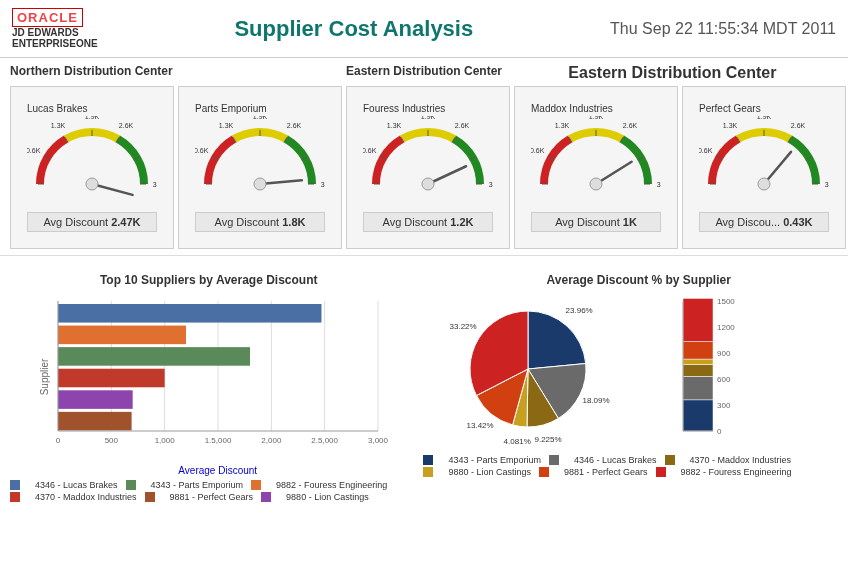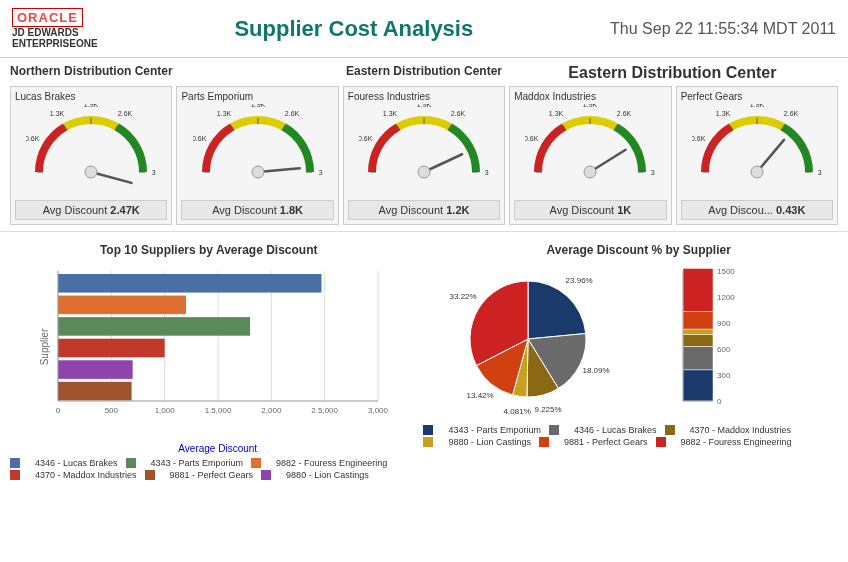--- a/index.html
+++ b/index.html
@@ -10,40 +10,40 @@
     .oracle-logo { display: flex; flex-direction: column; align-items: flex-start; }
     .oracle-text { color: #ef4444; font-weight: bold; font-size: 13px; letter-spacing: 1px; border: 1px solid #cc0000; padding: 1px 4px; }
     .jde-text { font-size: 10px; color: #333; font-weight: bold; }
     .page-title { font-size: 22px; font-weight: bold; color: #0f766e; text-align: center; flex: 1; }
     .timestamp { font-size: 16px; color: #555; white-space: nowrap; text-align: center; }
 
     
     .gauges-section { padding: 6px 10px; }
 
     .gauges-row { display: flex; gap: 4px; justify-content: space-between; }
-    .gauge-container { flex: 1; border: 1px solid #ccc; background: #f5f5f5; padding: 4px; text-align: center; }
+    .gauge-container { flex: 1; border: 1px solid #ccc; background: #f5f5f5; padding: 16px; text-align: center; }
     .gauge-label { font-size: 10px; margin-bottom: 2px; text-align: left; color: #333; }
     .gauge-avg { background: #e8e8e8; margin-top: 4px; padding: 3px 4px; font-size: 11px; border: 1px solid #ccc; }
     .gauge-avg span { font-weight: bold; color: #333; }
 
     
-    .charts-row { display: flex; gap: 0; padding: 11px 10px; border-top: 1px solid #ddd; }
+    .charts-row { display: flex; gap: 0; padding: 17px 10px; border-top: 1px solid #ddd; }
     .chart-left { flex: 0 0 48%; }
     .chart-right { flex: 0 0 52%; }
     .chart-title { font-size: 12px; font-weight: bold; text-align: center; margin-bottom: 4px; color: #333; }
 
     
     .legend { display: flex; flex-wrap: wrap; gap: 2px 8px; margin-top: 4px; font-size: 9px; }
     .legend-item { display: flex; align-items: center; gap: 15px; }
     .legend-color { width: 10px; height: 10px; display: inline-block; }
 
     .divider-line { width: 1px; background: #ddd; margin: 0 8px; }
 
     .supplier-label { position: absolute; left: -2px; top: 50%; transform: translateY(-50%) rotate(-90deg); font-size: 10px; color: #666; white-space: nowrap; }
-    .x-axis-label { text-align: center; font-size: 10px; color: #0000cc; margin-top: 10px; }
+    .x-axis-label { text-align: center; font-size: 10px; color: #0000cc; margin-top: 2px; }
     .bar-chart-wrap { position: relative; margin-left: 18px; }
   </style>
 </head>
 <body>
 
 <div class="header">
   <div class="oracle-logo">
     <div class="oracle-text">ORACLE</div>
     <div class="jde-text">JD EDWARDS</div>
     <div class="jde-text">ENTERPRISEONE</div>

